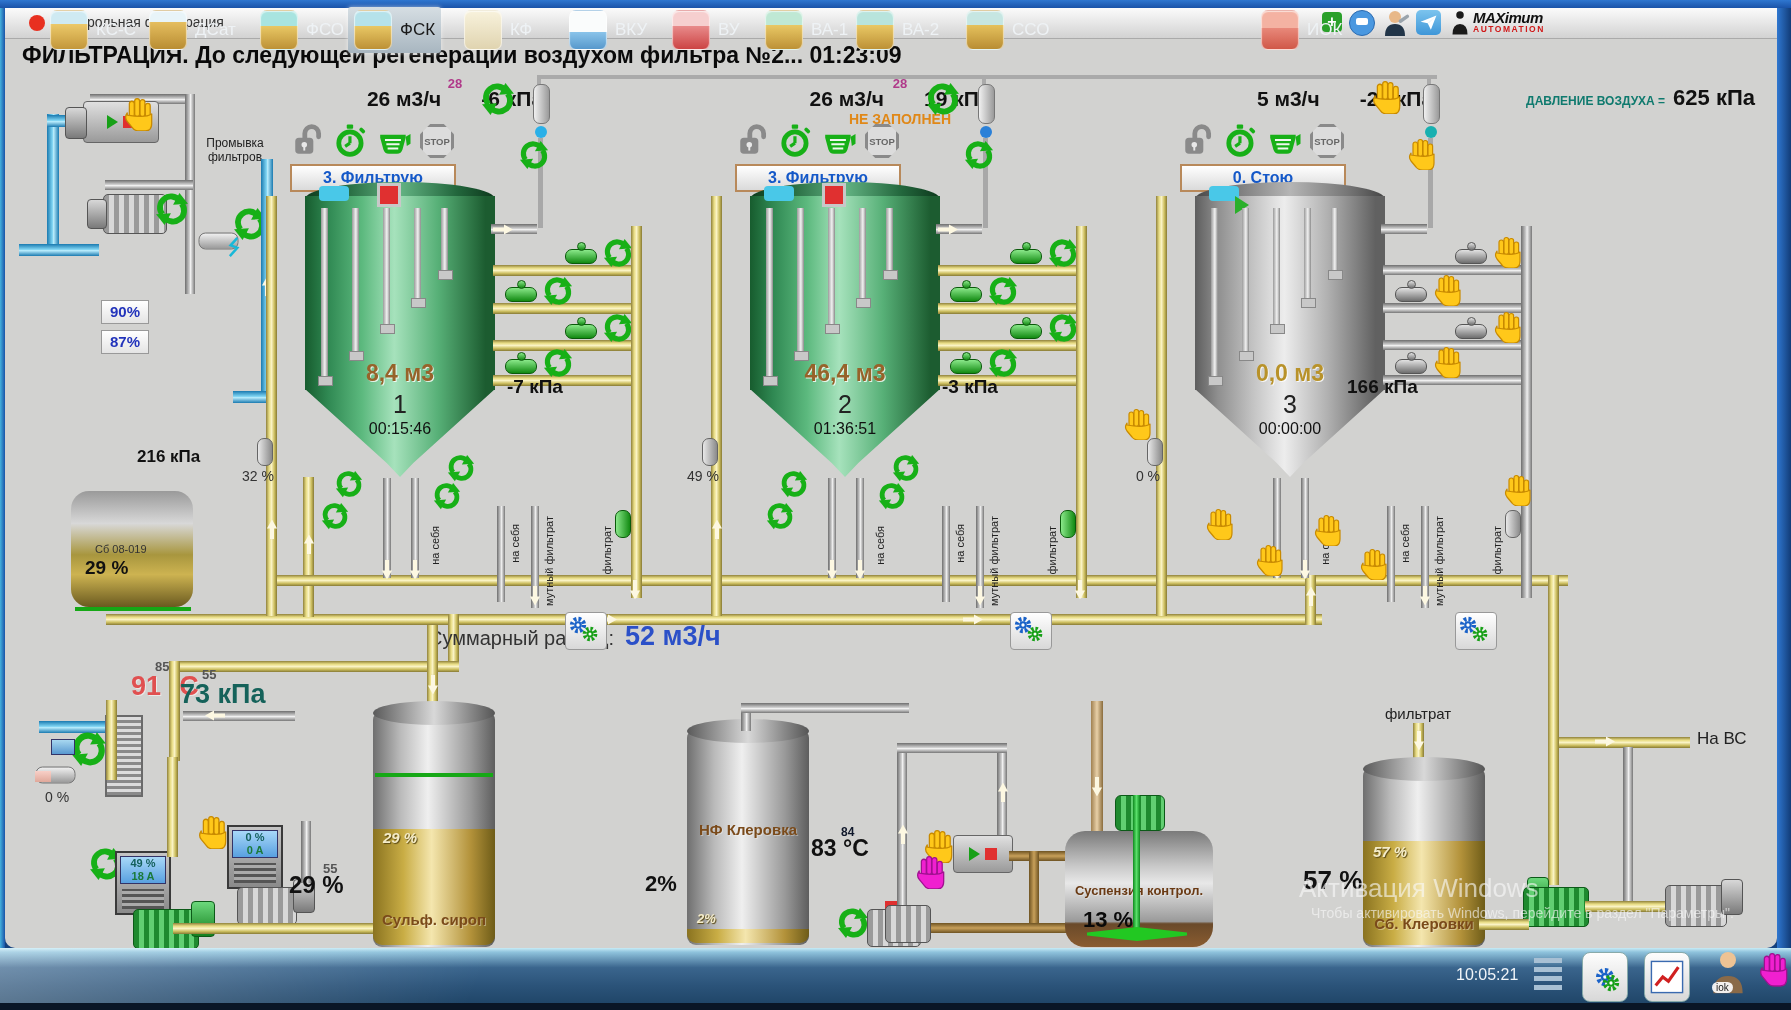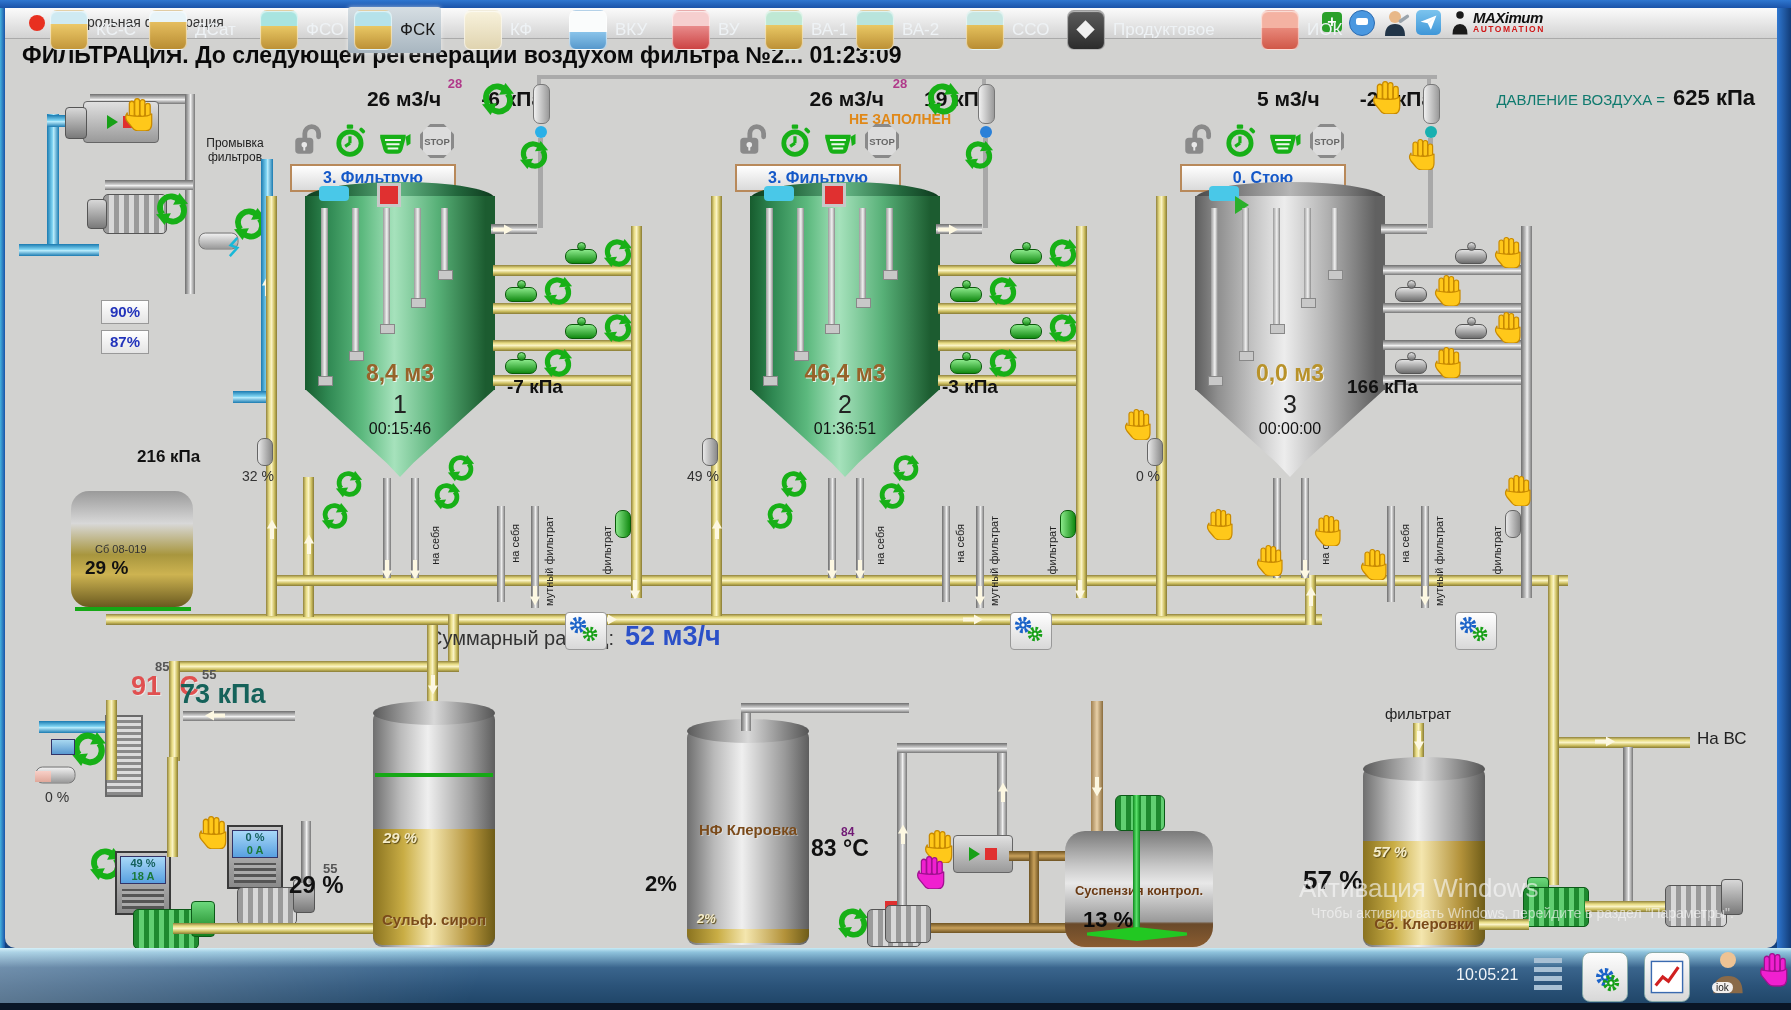--- a/index.html
+++ b/index.html
@@ -137,21 +137,21 @@
   <div class="abs" style="left:1468px;top:1px;width:110px">
     <div style="font-size:15px;font-weight:bold;font-style:italic;color:#111;letter-spacing:-.5px">MAXimum</div>
     <div style="font-size:8.5px;font-weight:bold;color:#d01818;letter-spacing:1.5px;margin-top:-2px">AUTOMATION</div>
   </div>
 </div>
 
 <div id="canvas">
 
   <div class="abs" style="left:17px;top:3px;font-size:23px;font-weight:bold;color:#0a0a0a">ФИЛЬТРАЦИЯ. До следующей регенерации воздухом  фильтра №2... 01:23:09</div>
   <div class="hdr-air">
-    <span style="font-size:15px;font-weight:normal;color:#0f7a6e">ДАВЛЕНИЕ ВОЗДУХА =</span>
+    <span style="font-size:12px;font-weight:bold;color:#0f7a6e">ДАВЛЕНИЕ ВОЗДУХА =</span>
     <span style="font-size:22px;font-weight:bold;color:#111">625 кПа</span>
   </div>
 
   <div class="pipe" style="left:532px;top:36px;width:900px;height:4px;background:#aaa"></div>
   <div class="pipe" style="left:532px;top:36px;width:4px;height:22px;background:#aaa"></div>
   <div class="pipe" style="left:977px;top:36px;width:4px;height:22px;background:#aaa"></div>
   <div class="pipe" style="left:1422px;top:36px;width:4px;height:22px;background:#aaa"></div>
 
   <div class="pipe pg" style="left:85px;top:55px;width:105px"></div>
   <div class="pipe pgv" style="left:180px;top:55px;height:200px"></div>
@@ -307,21 +307,21 @@
     <div class="abs tname" style="left:4px;top:200px;width:114px;text-align:center;font-size:15px">Сульф. сироп</div>
   </div>
 
   <div class="vtank" style="left:682px;top:690px;width:122px;height:216px">
     <div class="vfill" style="height:14px"></div>
     <div class="abs tname" style="left:4px;top:92px;width:114px;text-align:center;font-size:15px">НФ Клеровка</div>
     <div class="abs lvl-it" style="left:10px;top:182px;font-size:13px">2%</div>
   </div>
   <div class="greenline" style="left:682px;top:910px;width:122px"></div>
   <div class="abs" style="left:640px;top:832px;font-size:22px;font-weight:bold;color:#111">2%</div>
-  <div class="abs" style="left:836px;top:786px;font-size:12px;font-weight:bold;color:#701a75">84</div>
+  <div class="abs" style="left:836px;top:786px;font-size:12px;font-weight:bold;color:#0f172a">84</div>
   <div class="abs" style="left:806px;top:796px;font-size:23px;font-weight:bold;color:#111">83 °C</div>
   <div class="pipe pgv" style="left:736px;top:668px;height:24px"></div>
   <div class="pipe pg" style="left:736px;top:664px;width:168px"></div>
   <span class="ic" style="left:832px;top:868px;width:32px;height:32px">
         <svg viewBox="0 0 32 32" width="100%" height="100%">
           <path d="M7 21 A10 10 0 0 1 23 8" fill="none" stroke="#17b017" stroke-width="5.5"></path>
           <polygon points="23,1 31,11 17,12" fill="#17b017"></polygon>
           <path d="M25 11 A10 10 0 0 1 9 24" fill="none" stroke="#17b017" stroke-width="5.5"></path>
           <polygon points="9,31 1,21 15,20" fill="#17b017"></polygon>
         </svg>
@@ -1031,26 +1031,20 @@
       <span>ВА-1</span>
     </div>
 <div class="tb-item" style="left:850px">
       <span class="tb-ic ti9"></span>
       <span>ВА-2</span>
     </div>
 <div class="tb-item" style="left:960px">
       <span class="tb-ic ti10"></span>
       <span>ССО</span>
     </div>
-<div class="tb-item" style="left:1061px">
-      <span class="tb-ic ti11">
-        <span class="diam"></span>
-      </span>
-      <span>Продуктовое</span>
-    </div>
 <div class="tb-item" style="left:1255px">
       <span class="tb-ic ti12"></span>
       <span>ИОК</span>
     </div>
 <div class="abs" style="left:1456px;top:966px;font-size:16px;color:#f0f4f8">10:05:21</div>
 <div class="abs" style="left:1534px;top:958px;width:28px;height:40px">
   <div style="height:5px;background:#a8c0d4;margin-bottom:4px"></div>
       <div style="height:5px;background:#a8c0d4;margin-bottom:4px"></div>
       <div style="height:5px;background:#a8c0d4;margin-bottom:4px"></div>
       <div style="height:5px;background:#a8c0d4"></div>

